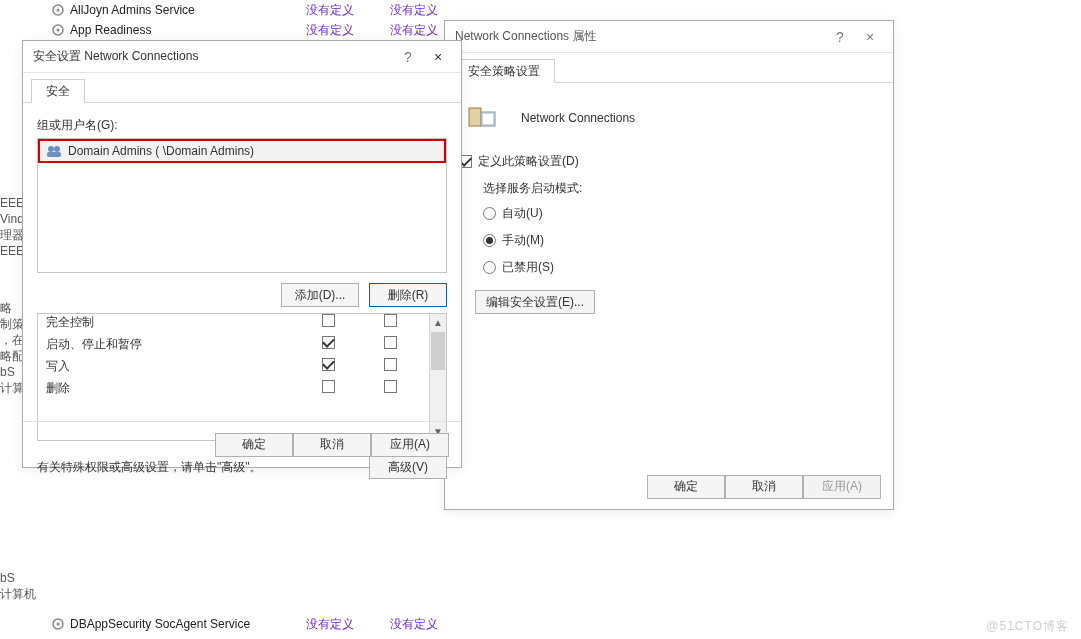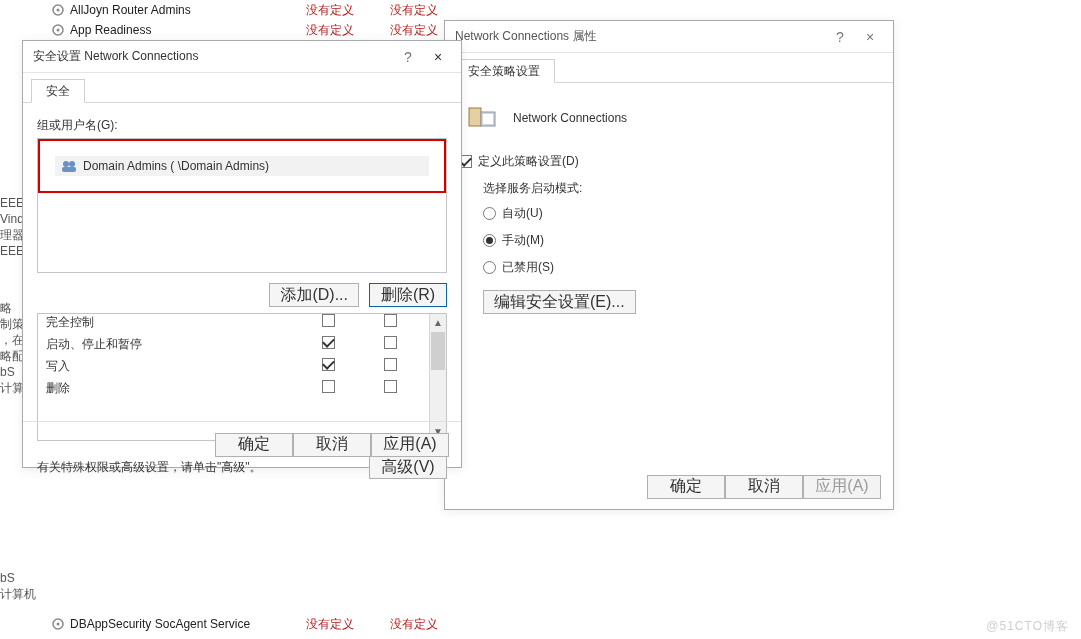--- a/index.html
+++ b/index.html
@@ -18,21 +18,21 @@
   
   .bg-services {
     position: absolute;
     left: 50px; top: 0; right: 0;
     line-height: 18px;
     color: #333;
   }
   .bg-row { display: flex; align-items: center; height: 20px; }
   .bg-row .pin { width: 16px; height: 16px; display:inline-flex; align-items:center; justify-content:center; margin-right:4px;}
   .bg-row .name { width: 236px; color: #222; }
-  .bg-row .col  { width: 84px; color: #b91c1c; }
+  .bg-row .col  { width: 84px; color: #6d28d9; }
 
   .stray {
     position: absolute; left: 0; width: 26px;
     color: #555; font-size: 12px; line-height: 16px;
     white-space: pre;
   }
 
   .watermark {
     position: absolute; right: 12px; bottom: 4px;
     color: #cfcfcf; font-size: 12px; letter-spacing: 1px;
@@ -64,21 +64,21 @@
     height: 24px; padding: 3px 14px 0 14px;
     border: 1px solid #cfcfcf; border-bottom: 1px solid #ffffff;
     background: #ffffff; position: relative; top: 1px;
     color: #333;
   }
 
   
   .win-btn {
     height: 24px; min-width: 78px;
     border: 1px solid #b0b0b0; background: #f5f5f5;
-    color: #333; font-size: 16px; cursor: default;
+    color: #333; font-size: 12px; cursor: default;
     padding: 0 10px;
     font-family: inherit;
   }
   .win-btn.focused { outline: 1px solid #0a64a4; outline-offset: -1px; }
   .win-btn:disabled { color: #9a9a9a; background: #f3f3f3; }
 
   
   .dlg-sec {
     left: 22px; top: 40px; width: 440px; height: 428px;
   }
@@ -88,21 +88,21 @@
   .listbox {
     height: 135px;
     border: 1px solid #c4c4c4;
     background: #ffffff;
   }
   .list-row {
     display: flex; align-items: center;
     height: 20px; padding: 0 6px; background: #f2f2f2;
   }
   .highlight-box {
-    border: 2px solid #d40000; padding: 15px;
+    border: 2px solid #d40000; padding: 0;
   }
   .list-row .gicon { margin-right: 6px; display:inline-flex; }
 
   .btn-row { display: flex; justify-content: flex-end; gap: 10px; margin: 10px 0 6px 0; }
 
   .perm-header { display:flex; margin-top: 6px; color:#333; }
   .perm-header .pname { flex:1; }
   .perm-header .phd { width: 70px; text-align:center; }
 
   .perm-box {
@@ -131,26 +131,26 @@
     height: 46px; border-top: 1px solid #e0e0e0;
     display:flex; justify-content:flex-end; align-items:center;
     padding: 0 12px;
   }
 
   
   .dlg-prop {
     left: 444px; top: 20px; width: 450px; height: 490px;
   }
   .prop-body { padding: 14px 14px 0 14px; }
-  .prop-header-row { display:flex; align-items:center; gap: 12px; margin: 6px 0 20px 6px;}
+  .prop-header-row { display:flex; align-items:center; gap: 20px; margin: 6px 0 20px 6px;}
   .prop-header-row .svc-icon { width:36px; height:30px; display:flex; align-items:center; justify-content:center;}
   .define-row { display:flex; align-items:center; gap:6px; margin: 4px 0 10px 0;}
   .sub-label { margin: 6px 0 8px 24px; color:#333;}
   .radio-row { display:flex; align-items:center; gap:6px; margin: 6px 0 10px 24px; }
-  .edit-sec { margin: 14px 0 0 24px; }
+  .edit-sec { margin: 14px 0 0 16px; }
   .dlg-prop .dlg-footer { border-top: 1px solid transparent; }
 
   .checkbox {
     width:13px; height:13px; border:1px solid #777; display:inline-flex; align-items:center; justify-content:center; background:#fff;
   }
   .checkbox.checked::after {
     content:""; width:9px; height:5px; border:2px solid #333; border-top:none; border-right:none; transform:rotate(-45deg); margin-top:-3px;
   }
   .radio-dot {
     width:13px; height:13px; border:1px solid #777; border-radius:50%; display:inline-flex; align-items:center; justify-content:center; background:#fff;
@@ -163,21 +163,21 @@
 <body>
 
 <div class="bg-services">
   <div class="bg-row">
     <span class="pin">
         <svg width="14" height="14" viewBox="0 0 14 14">
           <circle cx="7" cy="7" r="5" fill="none" stroke="#888" stroke-width="1.5"></circle>
           <circle cx="7" cy="7" r="1.5" fill="#888"></circle>
         </svg>
       </span>
-    <span class="name">AllJoyn Router Admins</span>
+    <span class="name">AllJoyn Admins Service</span>
     <span class="col">没有定义</span>
     <span class="col">没有定义</span>
   </div>
   <div class="bg-row">
     <span class="pin">
         <svg width="14" height="14" viewBox="0 0 14 14">
           <circle cx="7" cy="7" r="5" fill="none" stroke="#888" stroke-width="1.5"></circle>
           <circle cx="7" cy="7" r="1.5" fill="#888"></circle>
         </svg>
       </span>

